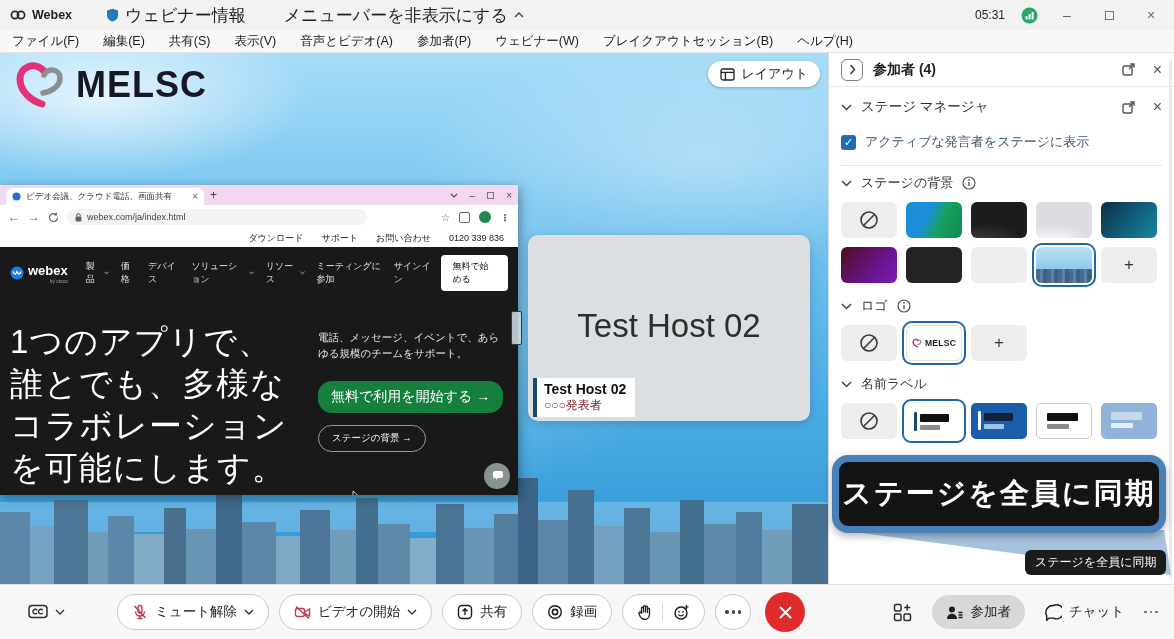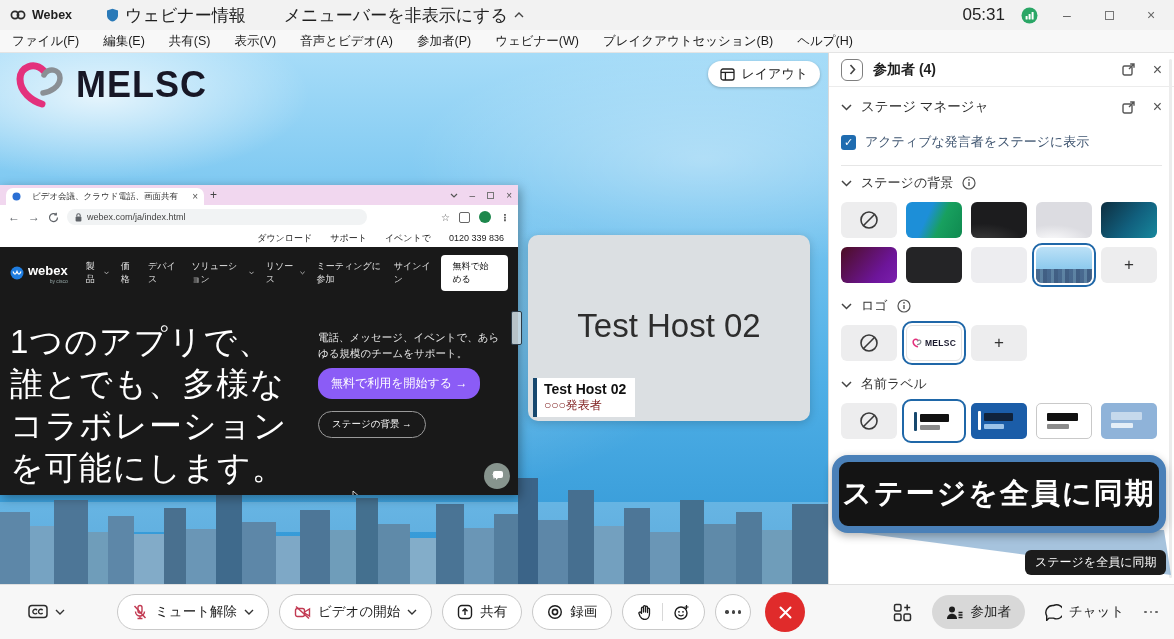--- a/index.html
+++ b/index.html
@@ -5,21 +5,21 @@
   * { margin:0; padding:0; box-sizing:border-box; }
   html,body { width:1174px; height:639px; overflow:hidden; }
   body { font-family:"Liberation Sans","DejaVu Sans",sans-serif; font-size:13px; color:#1f1f1f; background:#fff; }
   .app { position:relative; width:1174px; height:639px; }
 
   
   .titlebar { height:30px; background:#f2f2f2; display:flex; align-items:center; padding:0 10px; gap:8px; }
   .titlebar .app-name { font-weight:bold; font-size:12.5px; margin-right:26px; display:flex; align-items:center; gap:6px;}
   .tb-item { display:flex; align-items:center; gap:6px; font-size:17px; margin-right:30px; cursor:default;}
   .tb-right { margin-left:auto; display:flex; align-items:center; gap:16px; }
-  .tb-time { font-size:17px; color:#222; }
+  .tb-time { font-size:12px; color:#222; }
   .winbtn { width:26px; height:20px; display:flex; align-items:center; justify-content:center; color:#666; font-size:14px;}
   .restore-glyph { width:9px; height:9px; border:1.3px solid #777; }
 
   
   .menubar { height:23px; background:#f8f8f8; display:flex; align-items:center; padding:0 12px; gap:24px; border-bottom:1px solid #e4e4e4;}
   .menubar span { font-size:12.5px; color:#1b1b1b; cursor:default; }
 
   
   .main { display:flex; height:531px; }
 
@@ -35,21 +35,21 @@
 
   .brand-logo { position:absolute; left:14px; top:6px; display:flex; align-items:center; gap:10px; }
   .brand-logo .brand-text { font-size:36px; font-weight:bold; color:#171726; letter-spacing:1px; }
 
   .layout-btn { position:absolute; top:8px; right:8px; height:26px; background:#fff; border-radius:14px;
     display:flex; align-items:center; gap:6px; padding:0 12px; font-size:13px; color:#1a1a1a; box-shadow:0 1px 3px rgba(0,0,0,.25); cursor:pointer;}
 
   
   .browser { position:absolute; left:0; top:132px; width:518px; height:310px; box-shadow:2px 3px 10px rgba(0,0,0,.35); background:#fff;}
   .tabstrip { height:20px; background:#f1d7ef; display:flex; align-items:center; padding:0 6px; gap:6px;}
-  .tab { width:198px; height:17px; margin-top:3px; background:#fff; border-radius:7px 7px 0 0; display:flex; align-items:center; gap:11px; padding:0 6px; }
+  .tab { width:198px; height:17px; margin-top:3px; background:#fff; border-radius:7px 7px 0 0; display:flex; align-items:center; gap:5px; padding:0 6px; }
   .tab-title { flex:1; font-size:8.5px; color:#333; white-space:nowrap; overflow:hidden; text-overflow:ellipsis; }
   .tab-close { font-size:10px; color:#555; }
   .newtab { font-size:12px; color:#444; }
   .tab-winctl { margin-left:auto; display:flex; gap:12px; align-items:center; color:#555; font-size:10px;}
   .tab-winctl .restore-glyph{ width:7px; height:7px;}
   .addressbar { height:24px; background:#fff; display:flex; align-items:center; gap:8px; padding:0 8px; }
   .nav-arrow { color:#5f6368; font-size:12px; }
   .urlpill { flex:1; max-width:300px; height:16px; background:#f1f3f4; border-radius:8px; display:flex; align-items:center; gap:5px; padding:0 8px;}
   .url-text { font-size:9px; color:#444; }
   .addr-right { margin-left:auto; display:flex; align-items:center; gap:9px; color:#555; font-size:10px;}
@@ -61,21 +61,21 @@
   .site-logo { display:flex; align-items:center; gap:4px; margin-right:6px;}
   .site-logo .wx { color:#fff; font-weight:bold; font-size:13px; line-height:1;}
   .site-logo .wx-sub { color:#9aa; font-size:5px; display:block; text-align:right;}
   .site-nav .nav-item { color:#e3e3e3; font-size:9px; display:flex; align-items:center; gap:3px;}
   .site-nav-right { margin-left:auto; display:flex; align-items:center; gap:10px;}
   .site-nav-right .nav-item { color:#e3e3e3; font-size:9px;}
   .cta-top { background:#fff; color:#111; font-size:9px; padding:5px 11px; border-radius:4px; }
   .headline { position:absolute; left:10px; top:74px; color:#fff; font-size:33px; font-weight:500; line-height:1.27; letter-spacing:1px; white-space:nowrap;}
   .sub-col { position:absolute; left:318px; top:82px; width:188px; }
   .sub-text { color:#e8e8e8; font-size:10.5px; line-height:1.55; }
-  .btn-green { display:inline-block; margin-top:6px; background:#8b5cf6; color:#fff; font-size:12px; padding:7px 13px; border-radius:14px;}
+  .btn-green { display:inline-block; margin-top:19px; background:#15803d; color:#fff; font-size:14px; padding:7px 13px; border-radius:14px;}
   .btn-outline { display:inline-block; margin-top:12px; border:1px solid #9a9a9a; color:#fff; font-size:9.5px; padding:6px 13px; border-radius:14px;}
   .chatfab { position:absolute; right:8px; bottom:6px; width:26px; height:26px; border-radius:50%; background:#87948e; display:flex; align-items:center; justify-content:center;}
   .cursor { position:absolute; left:352px; top:243px; }
 
   .resize-handle { position:absolute; left:511px; top:258px; width:11px; height:34px; background:rgba(210,224,232,.85); border:1.4px solid #2e3c48; border-radius:2px;}
 
   
   .tile { position:absolute; left:528px; top:182px; width:282px; height:186px; background:#dbdfe2; border-radius:10px; box-shadow:0 2px 10px rgba(0,0,0,.18); }
   .tile-name { position:absolute; width:100%; top:72px; text-align:center; font-size:33px; color:#2d2d2d; }
   .tile-label { position:absolute; left:5px; bottom:4px; background:#fff; padding:3px 9px 4px 7px; border-left:4px solid #17486e; }
@@ -309,21 +309,21 @@
           <div class="addr-right">
             <span>☆</span>
             <span class="sitebox"></span>
             <span class="avatar-dot"></span>
             <span style="font-weight:bold;">⋮</span>
           </div>
         </div>
         <div class="linksrow">
           <span>ダウンロード</span>
           <span>サポート</span>
-          <span>イベントで</span>
+          <span>お問い合わせ</span>
           <span>0120 339 836</span>
         </div>
         <div class="webcontent">
           <div class="site-nav">
             <div class="site-logo">
               <svg width="14" height="14" viewBox="0 0 14 14">
                   <circle cx="7" cy="7" r="6.5" fill="#1f7de0"></circle>
                   <path d="M3 5.5c1.5 3.5 2.5 3.5 4-0c1.5 3.5 2.5 3.5 4 0" fill="none" stroke="#fff" stroke-width="1.3"></path>
                 </svg>
               <span><span class="wx">webex</span><span class="wx-sub">by cisco</span></span>

